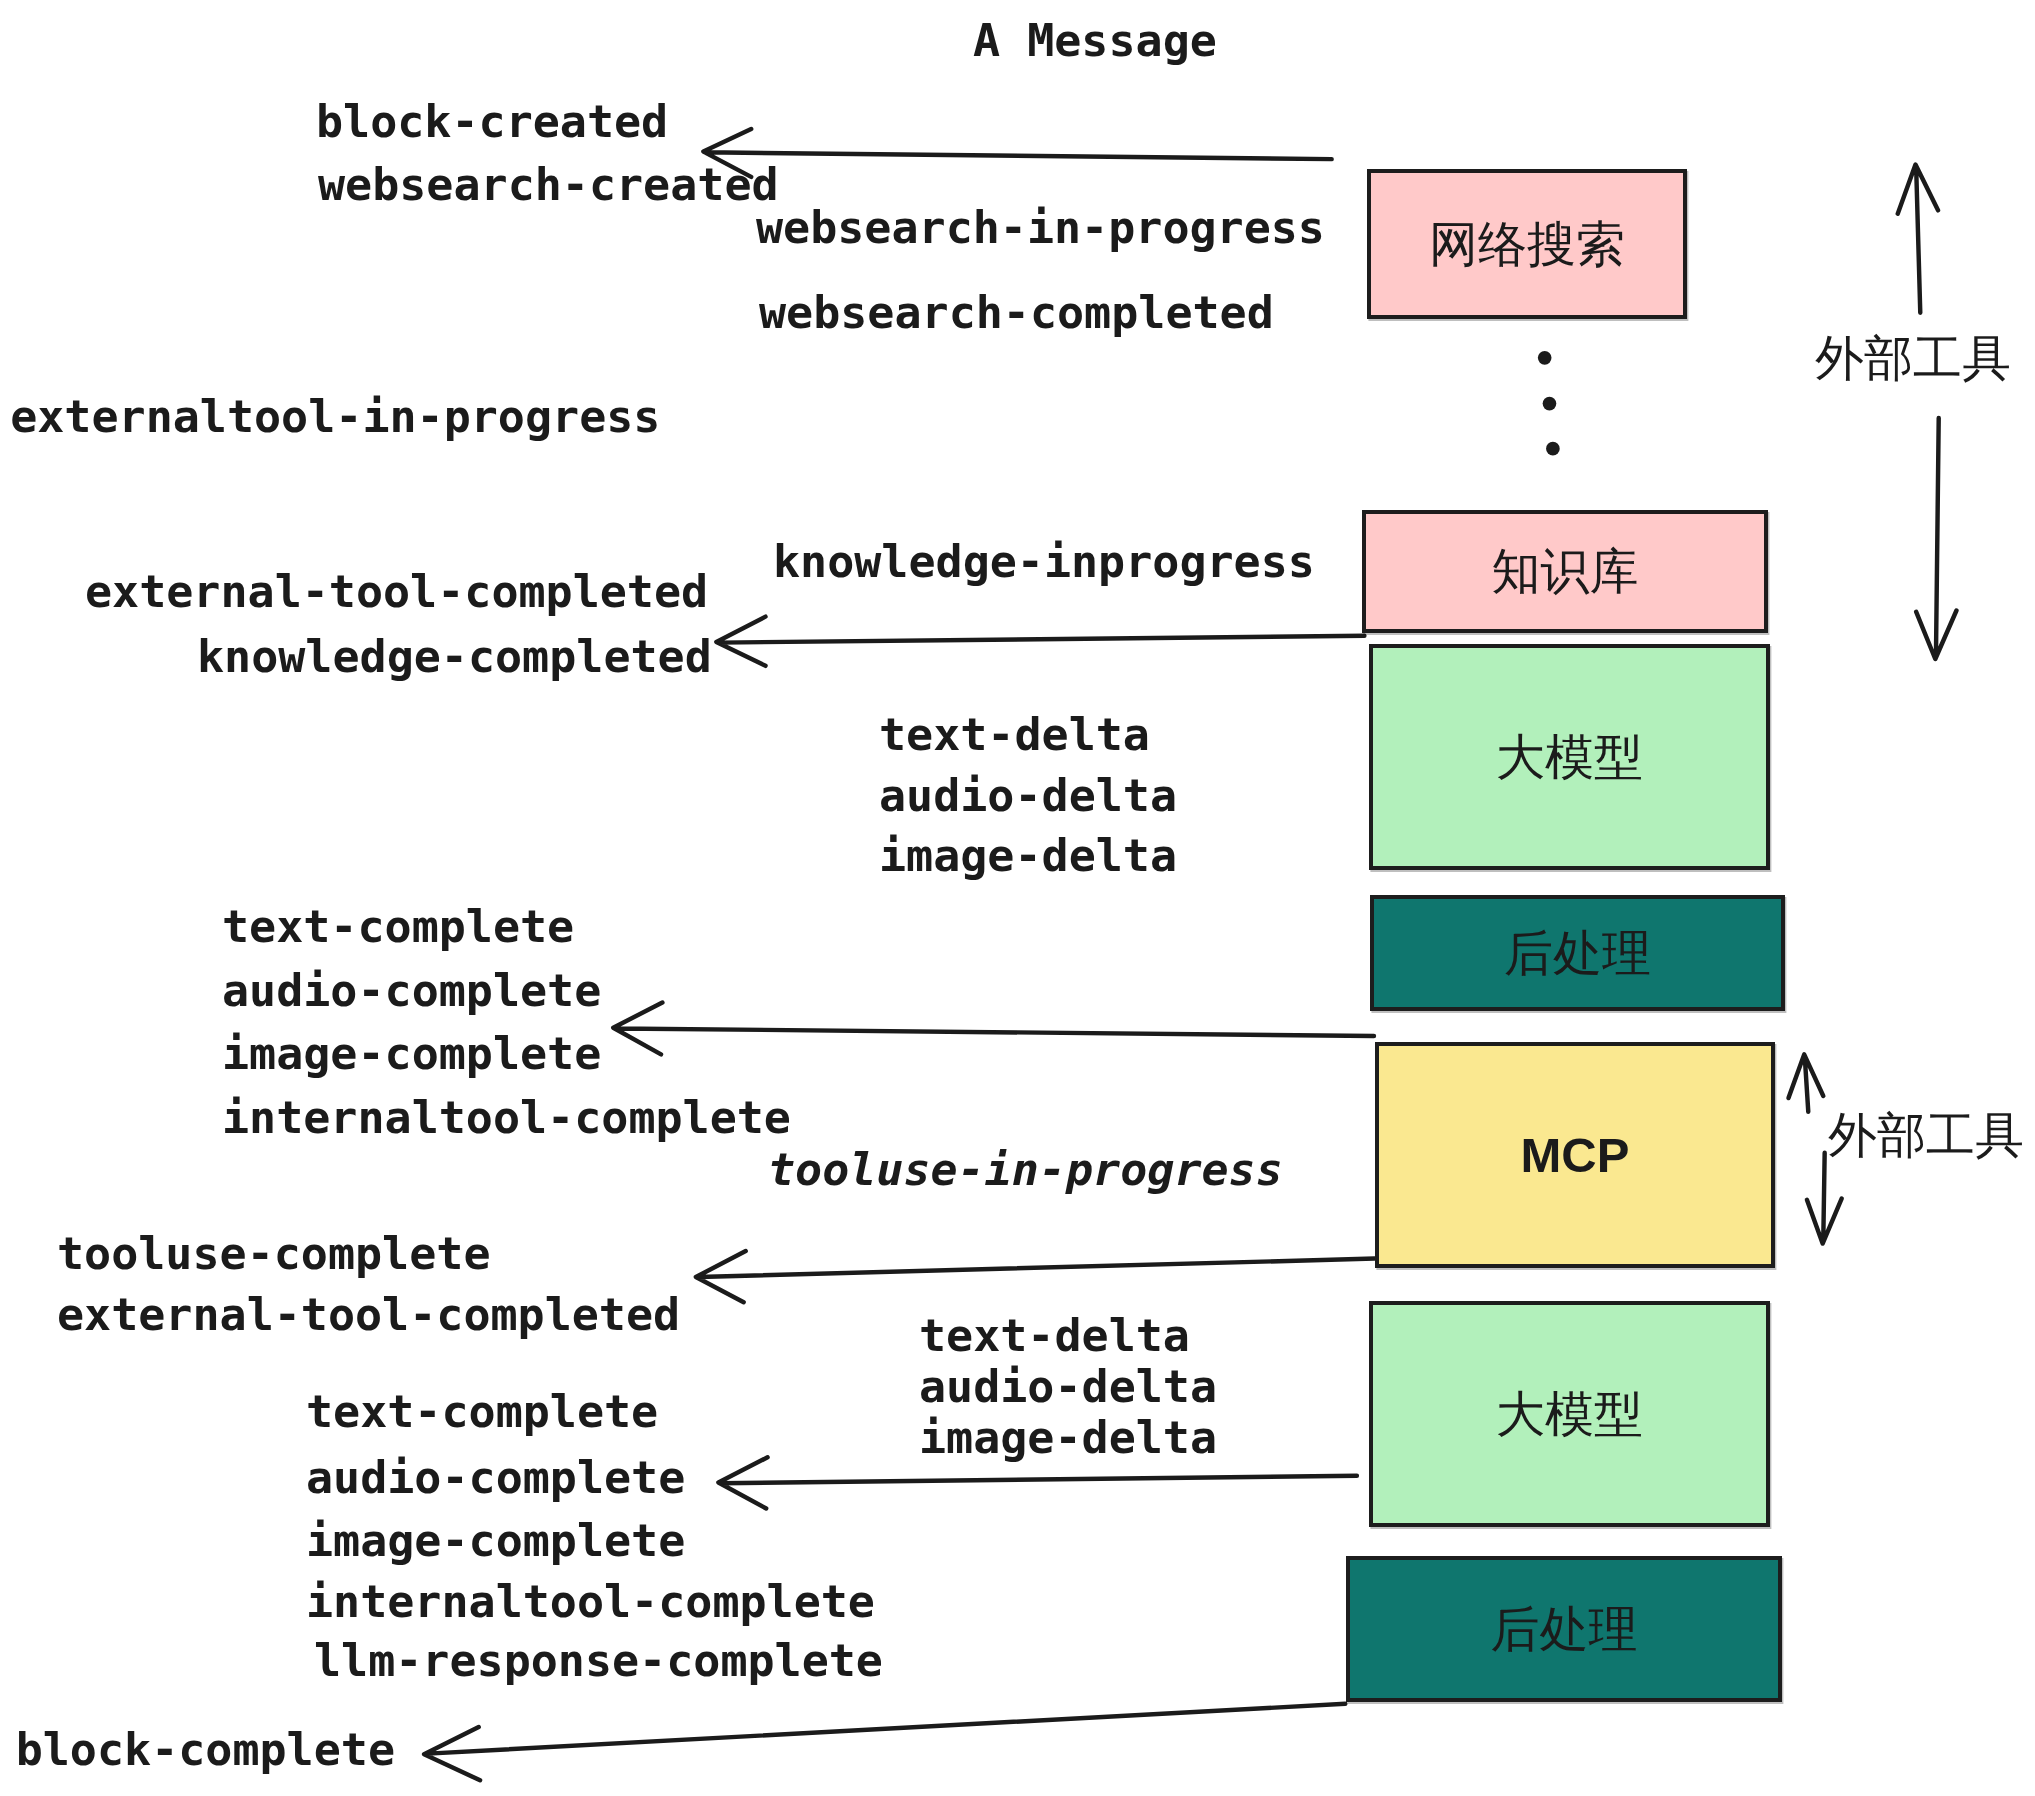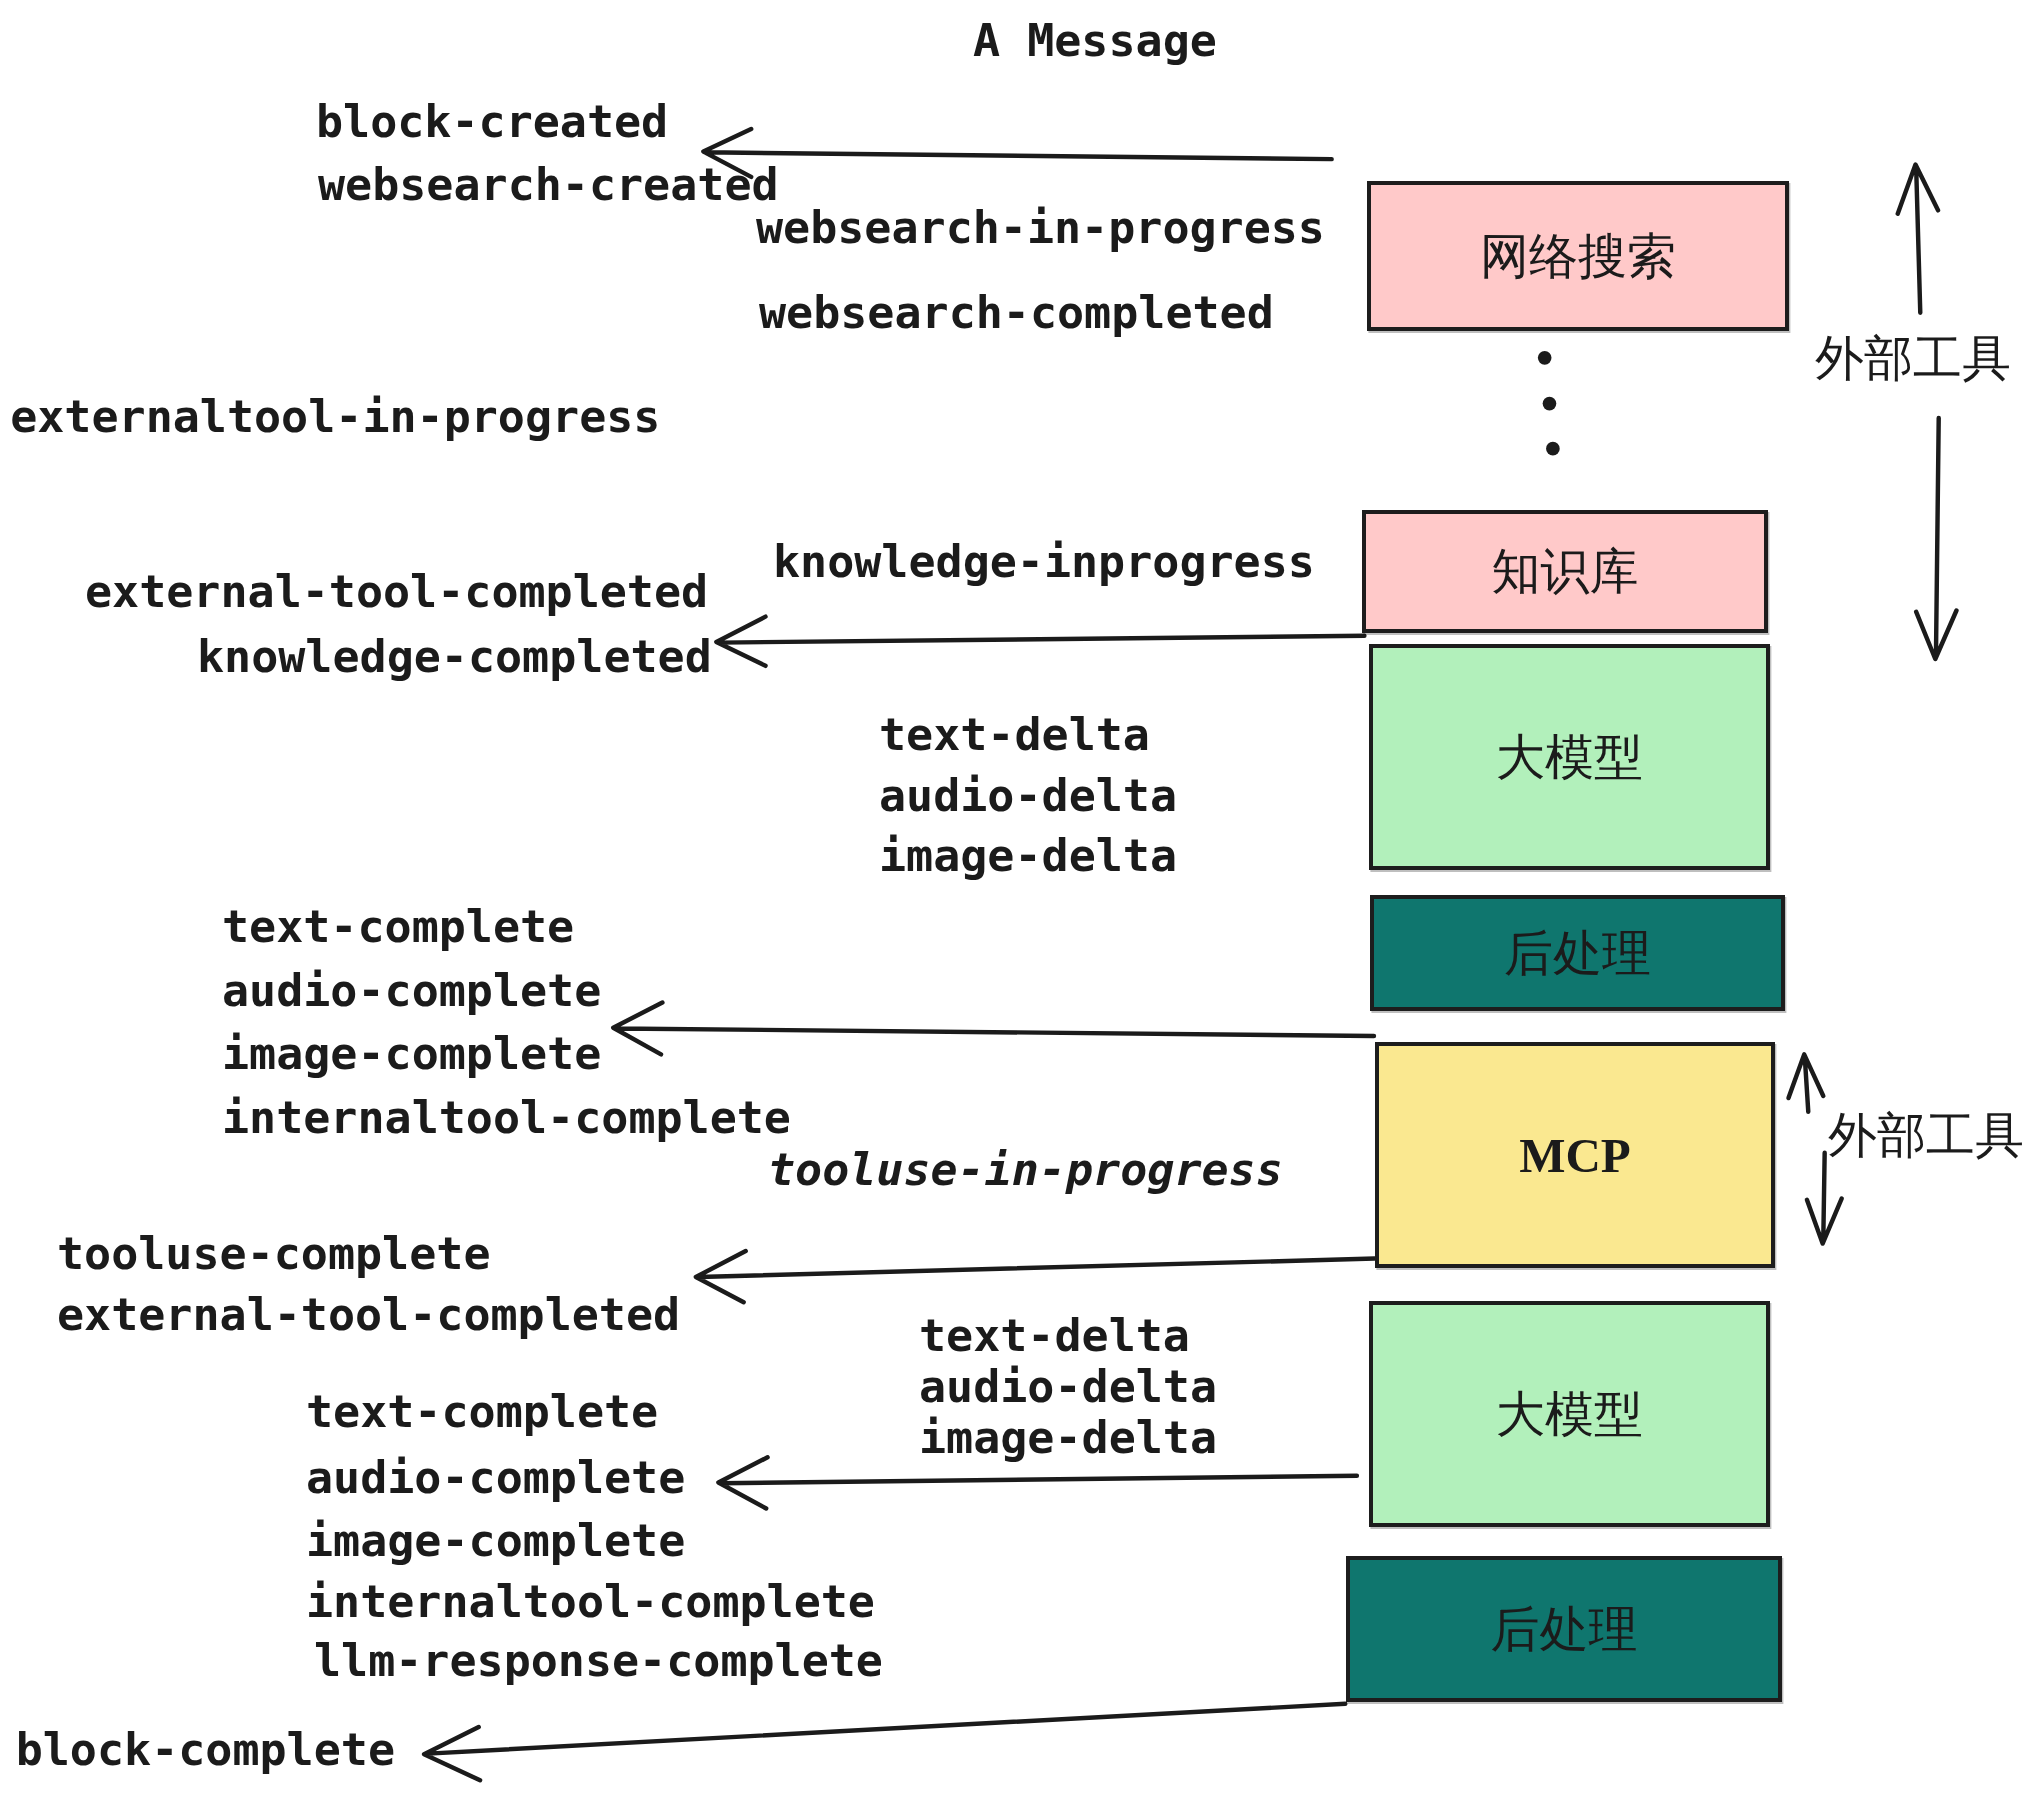--- a/index.html
+++ b/index.html
@@ -40,21 +40,21 @@
     box-shadow:1.4px 2px 0 rgba(0,0,0,0.25);
   }
   .box .lbl{
     font-family:"DejaVu Sans", sans-serif;
     font-size:49px;
     line-height:55px;
     color:#1b1b1b;
     white-space:nowrap;
   }
   .box .lbl.mono{
-    font-family:Liberation Serif, serif;
+    font-family:Liberation Sans, sans-serif;
     font-weight:bold;
     text-align:right;
   }
   .pink{background:#ffc9c9;}
   .green{background:#b2f0bb;}
   .yellow{background:#fae890;}
   .white{background:#0f766e;}
   .side{
     position:absolute;
     font-family:"DejaVu Sans", sans-serif;
@@ -89,21 +89,21 @@
     </g>
     <g fill="#1b1b1b">
       <circle cx="2262" cy="524" r="10"></circle>
       <circle cx="2269" cy="591" r="10"></circle>
       <circle cx="2274" cy="657" r="10"></circle>
     </g>
   </svg>
 
   <div class="title" style="left:973px;top:18.4px;">A Message</div>
 
-  <div class="box pink" style="left:1367px;top:169px;width:422px;height:150px;margin-top:12px;">
+  <div class="box pink" style="left:1367px;top:169px;width:320px;height:150px;">
     <span class="lbl">网络搜索</span>
   </div>
   <div class="box pink" style="left:1362px;top:510px;width:406px;height:123px;">
     <span class="lbl">知识库</span>
   </div>
   <div class="box green" style="left:1369px;top:644px;width:401px;height:226px;">
     <span class="lbl">大模型</span>
   </div>
   <div class="box white" style="left:1370px;top:895px;width:415px;height:116px;">
     <span class="lbl">后处理</span>

